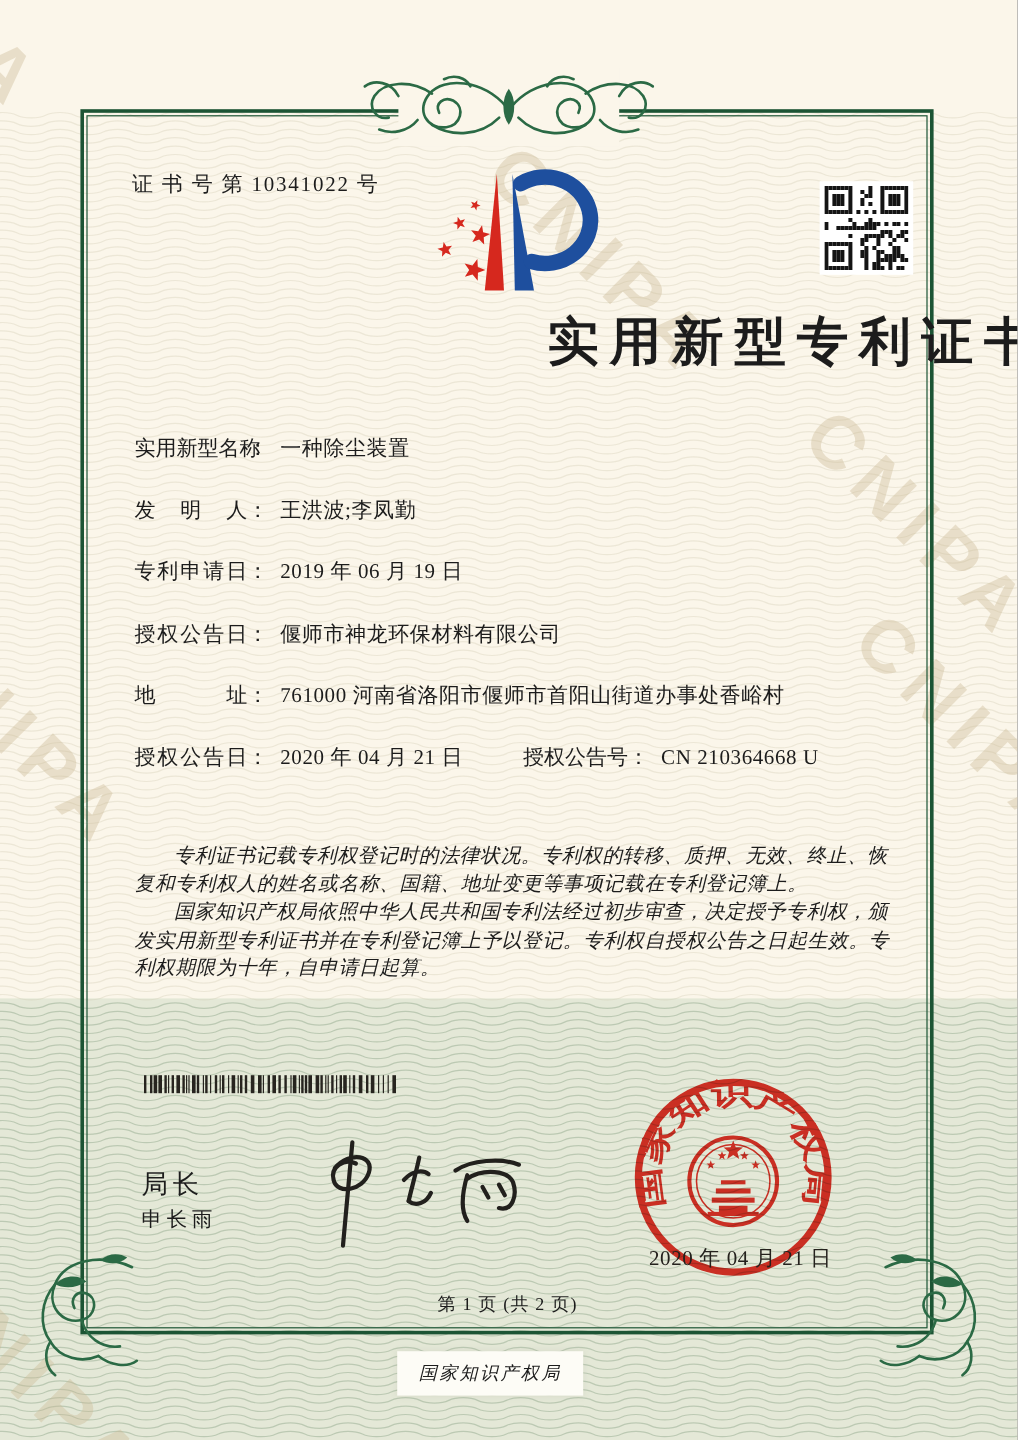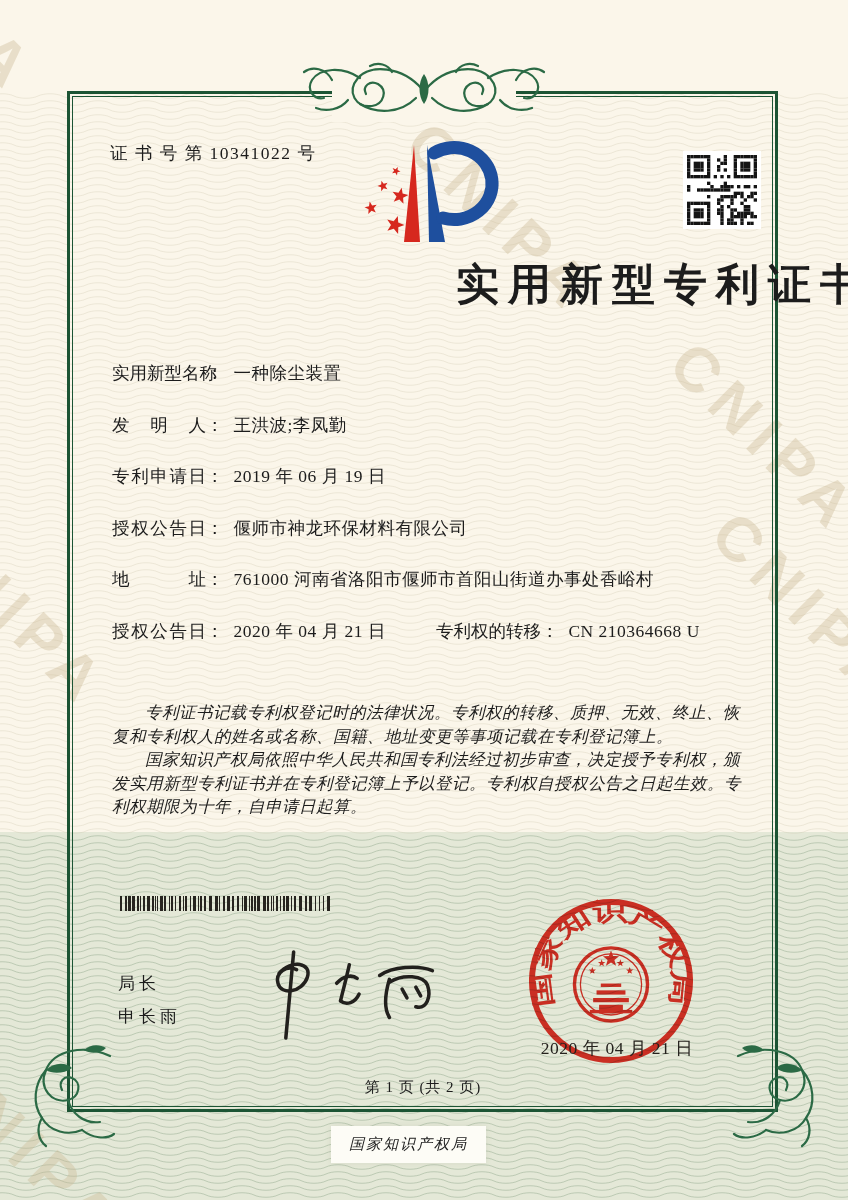--- a/index.html
+++ b/index.html
@@ -50,21 +50,21 @@
   .fvalue{margin-left:10px;letter-spacing:0.5px;}
   .grant2{margin-left:50px;}
   
   .paras{position:absolute;left:112px;top:701px;width:630px;font-size:16.5px;line-height:23.5px;font-style:italic;}
   .paras p{margin:0;text-indent:2em;letter-spacing:0.5px;}
   
   .barcode{position:absolute;left:120px;top:896px;height:15px;display:flex;align-items:stretch;}
   .barcode div{background:#27241f;}
   .barcode div.sp{background:transparent;}
   
-  .officer-title{position:absolute;left:118px;top:972px;font-size:17px;letter-spacing:4px;font-family:Liberation Serif, serif;}
+  .officer-title{position:absolute;left:118px;top:972px;font-size:22px;letter-spacing:4px;font-family:Liberation Serif, serif;}
   .officer-name{position:absolute;left:118px;top:1005px;font-size:17px;letter-spacing:4px;font-family:"Liberation Sans","DejaVu Sans",sans-serif;}
   .signature{position:absolute;left:235px;top:946px;}
   
   .seal{position:absolute;left:526px;top:896px;mix-blend-mode:multiply;opacity:0.93;}
   .seal-date{position:absolute;left:527px;top:1036px;width:180px;font-size:17.5px;letter-spacing:0.5px;color:#24211d;text-align:center;}
   
   .page-num{position:absolute;left:68px;top:1078px;width:710px;text-align:center;font-size:15px;letter-spacing:1px;}
   .note-box{
     position:absolute;left:331px;top:1126px;background:#fdfcf6;
     padding:9px 18px;font-size:15px;font-style:italic;letter-spacing:2px;
@@ -513,21 +513,21 @@
     <div class="frow">
       <span class="flabel">专利申请日</span><span class="fcolon">：</span><span class="fvalue">2019 年 06 月 19 日</span>
     </div>
     <div class="frow">
       <span class="flabel">授权公告日</span><span class="fcolon">：</span><span class="fvalue">偃师市神龙环保材料有限公司</span>
     </div>
     <div class="frow">
       <span class="flabel">地址</span><span class="fcolon">：</span><span class="fvalue">761000 河南省洛阳市偃师市首阳山街道办事处香峪村</span>
     </div>
     <div class="frow">
-      <span class="flabel">授权公告日</span><span class="fcolon">：</span><span class="fvalue">2020 年 04 月 21 日</span><span class="grant2"><span>专利权的转移</span><span>：</span><span class="fvalue">CN 210364668 U</span></span>
+      <span class="flabel">授权公告日</span><span class="fcolon">：</span><span class="fvalue">2020 年 04 月 21 日</span><span class="grant2"><span>授权公告号</span><span>：</span><span class="fvalue">CN 210364668 U</span></span>
     </div>
   </div>
 
   <div class="paras">
     <p>专利证书记载专利权登记时的法律状况。专利权的转移、质押、无效、终止、恢复和专利权人的姓名或名称、国籍、地址变更等事项记载在专利登记簿上。</p>
     <p>国家知识产权局依照中华人民共和国专利法经过初步审查，决定授予专利权，颁发实用新型专利证书并在专利登记簿上予以登记。专利权自授权公告之日起生效。专利权期限为十年，自申请日起算。</p>
   </div>
 
   <div class="barcode" id="barcode">
       <div style="width: 2px;"></div>

